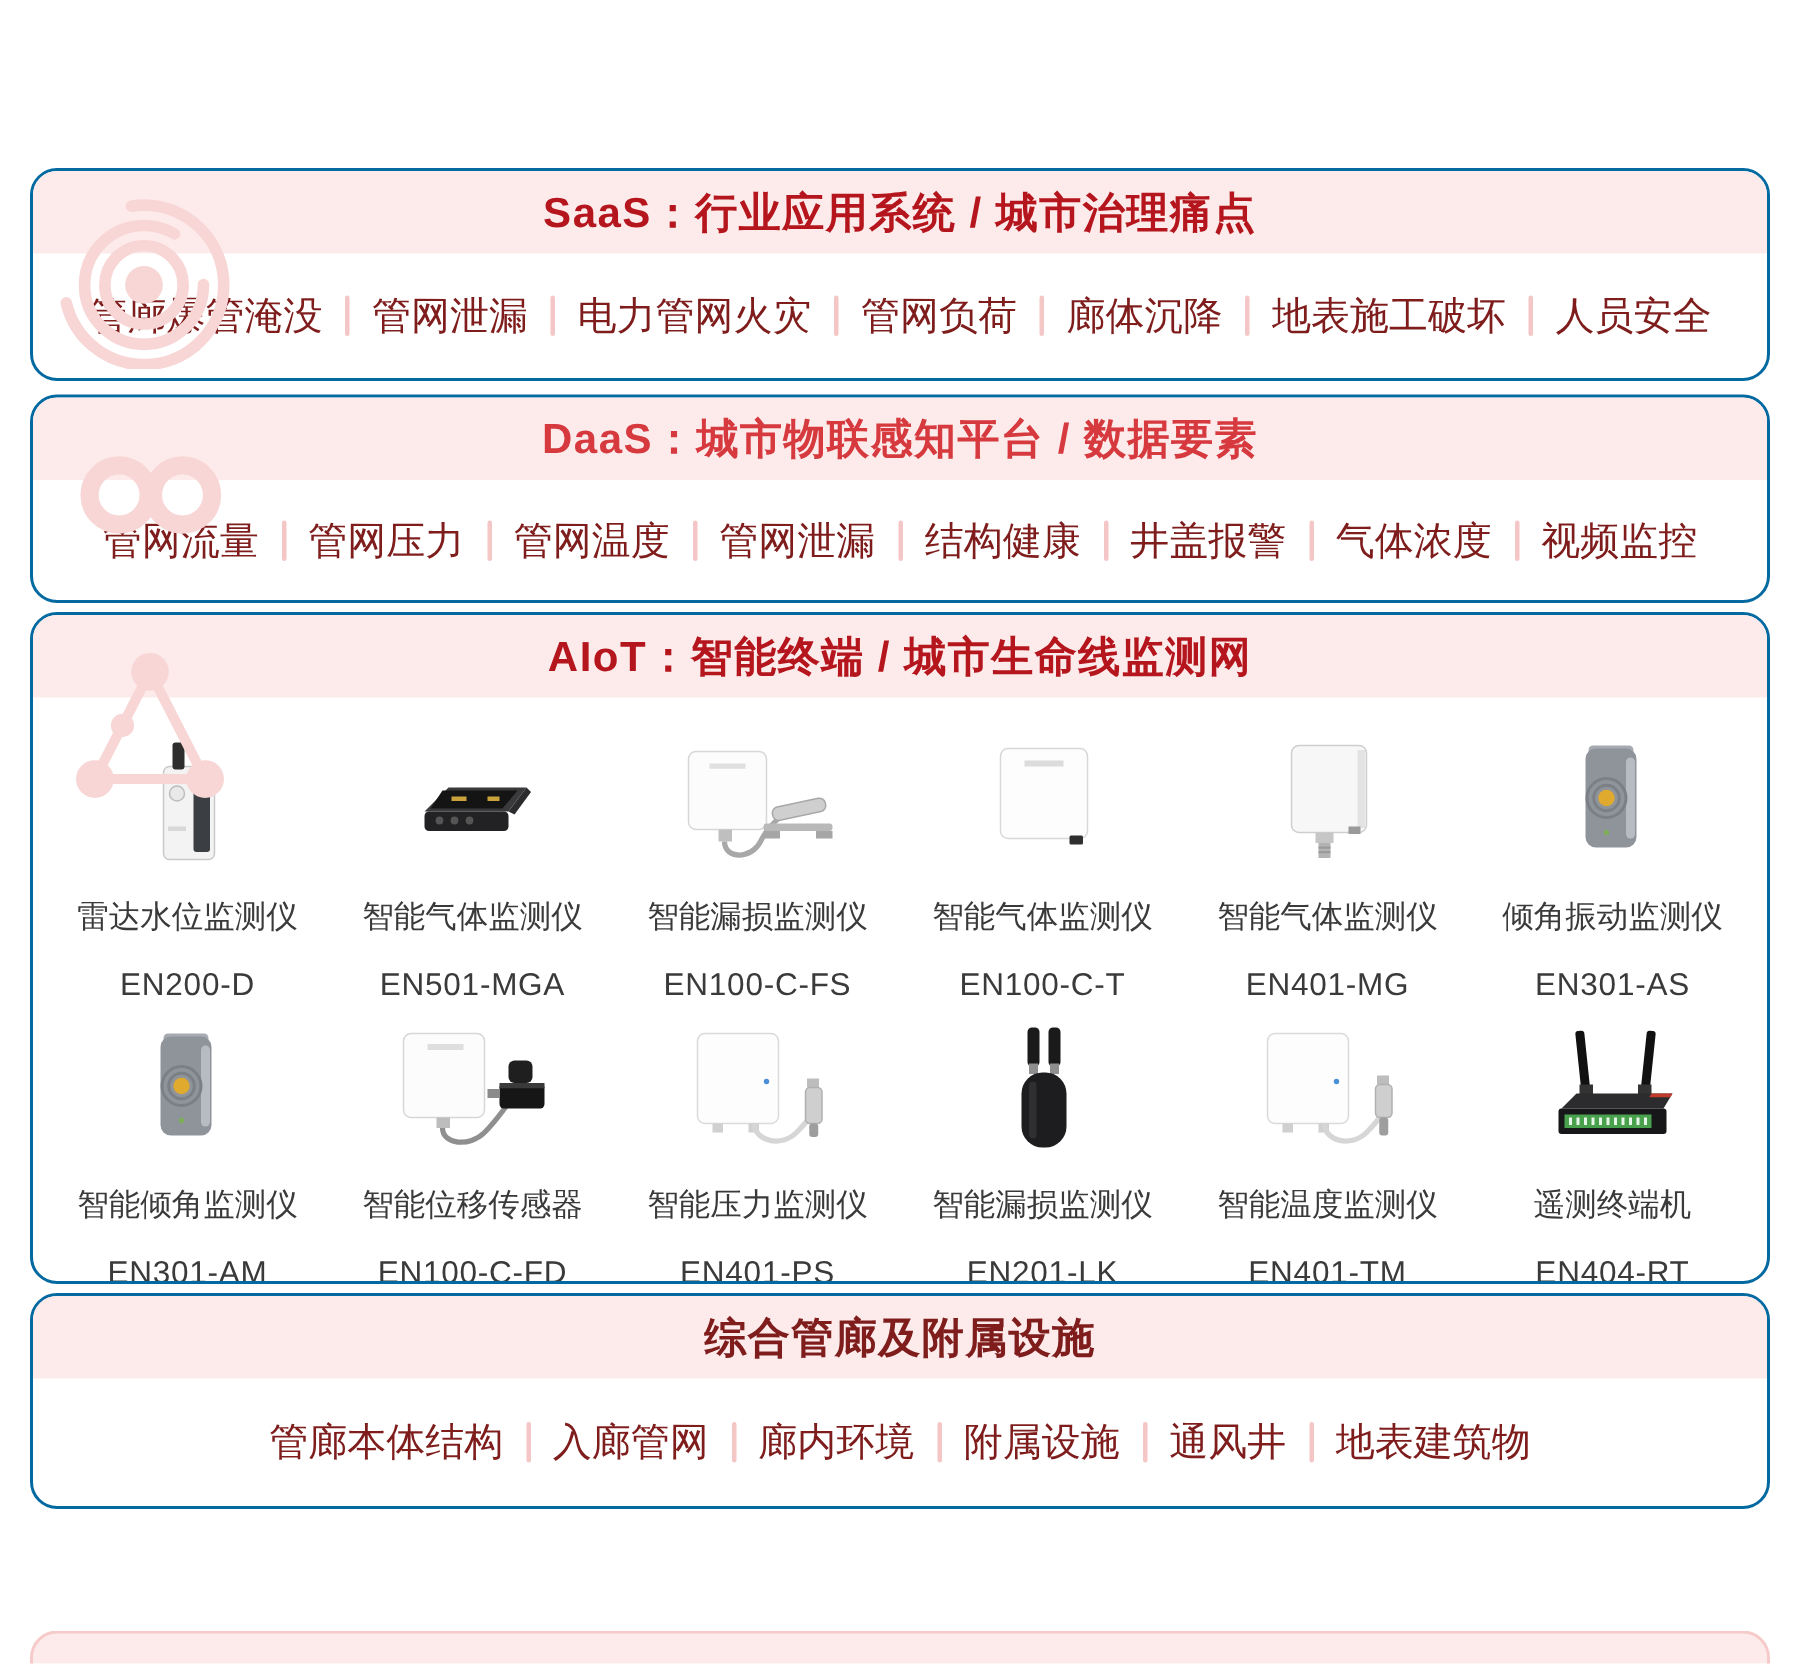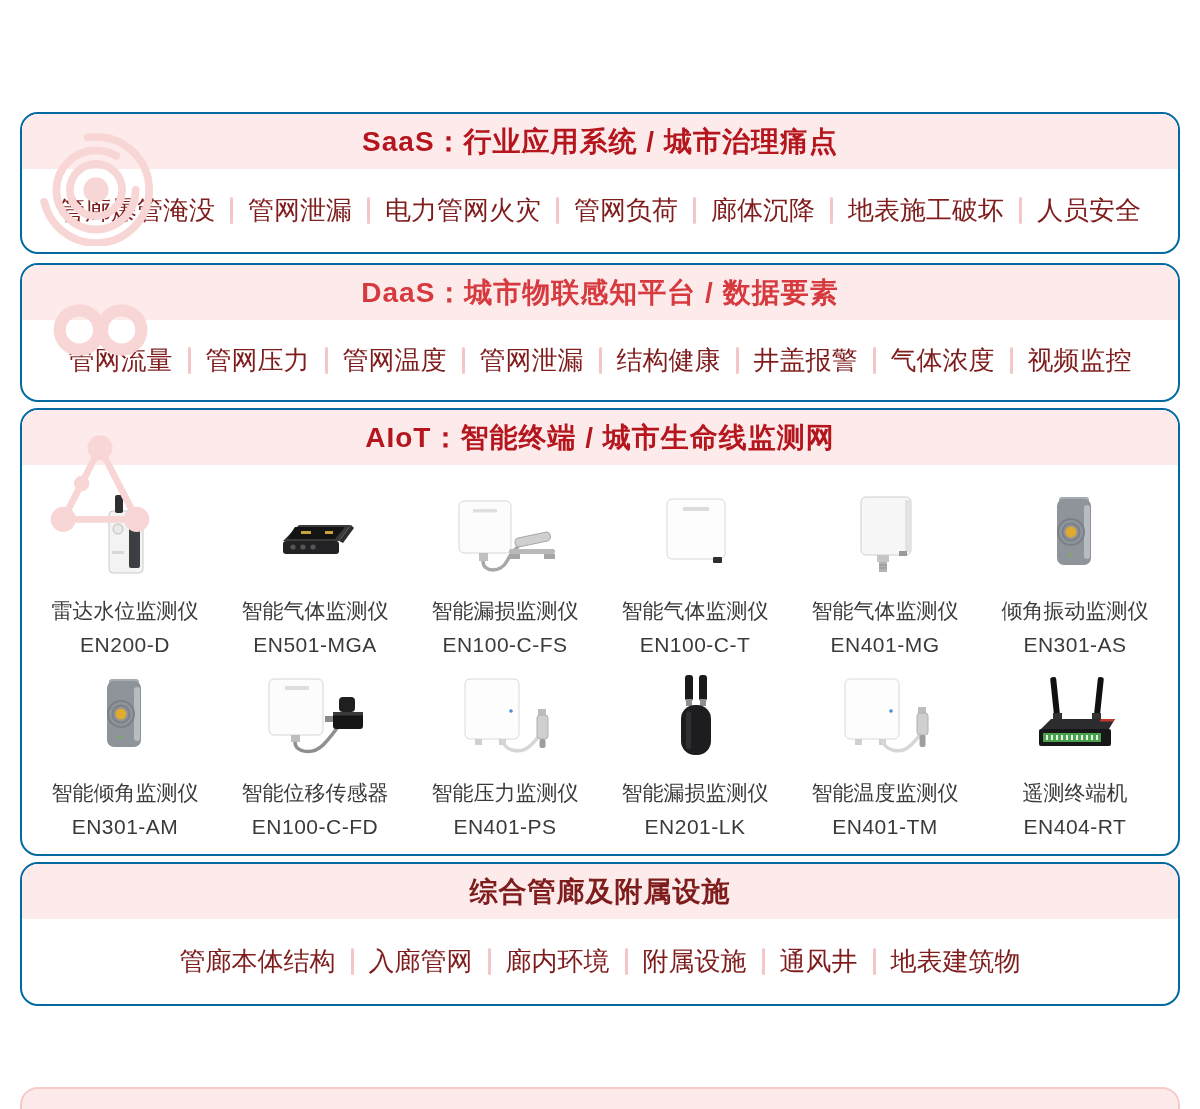--- a/index.html
+++ b/index.html
@@ -46,21 +46,21 @@
     display:grid;grid-template-columns:repeat(6,1fr);
     grid-auto-rows:1fr;row-gap:8px;column-gap:4px;
   }
   .product{
     display:flex;flex-direction:column;align-items:center;justify-content:flex-start;
   }
   .device{
     height:104px;display:flex;align-items:center;justify-content:center;flex:none;
   }
   .p-name{font-size:21px;color:#3a3a3a;margin-top:8px;white-space:nowrap;}
-  .p-model{font-size:21px;color:#3a3a3a;margin-top:8px;letter-spacing:0.5px;white-space:nowrap;}
+  .p-model{font-size:21px;color:#3a3a3a;margin-top:20px;letter-spacing:0.5px;white-space:nowrap;}
   
   .bottom-band{
     position:absolute;left:20px;top:1087px;width:1156px;height:30px;
     background:#fdebeb;border:2px solid #f7caca;border-bottom:none;
     border-radius:18px 18px 0 0;
   }
 </style>
 </head>
 <body>
 

